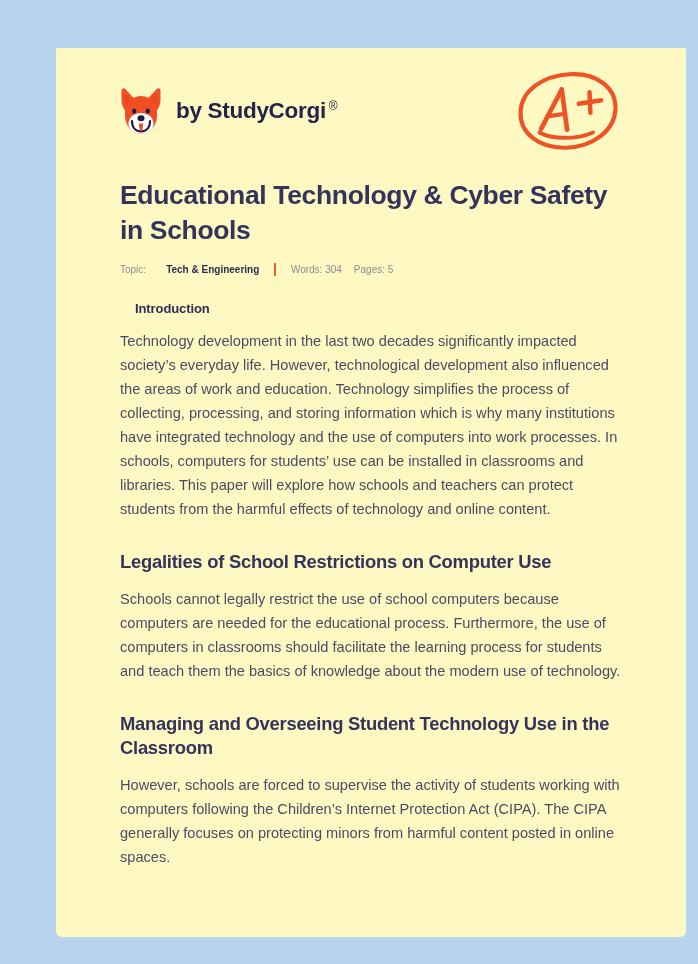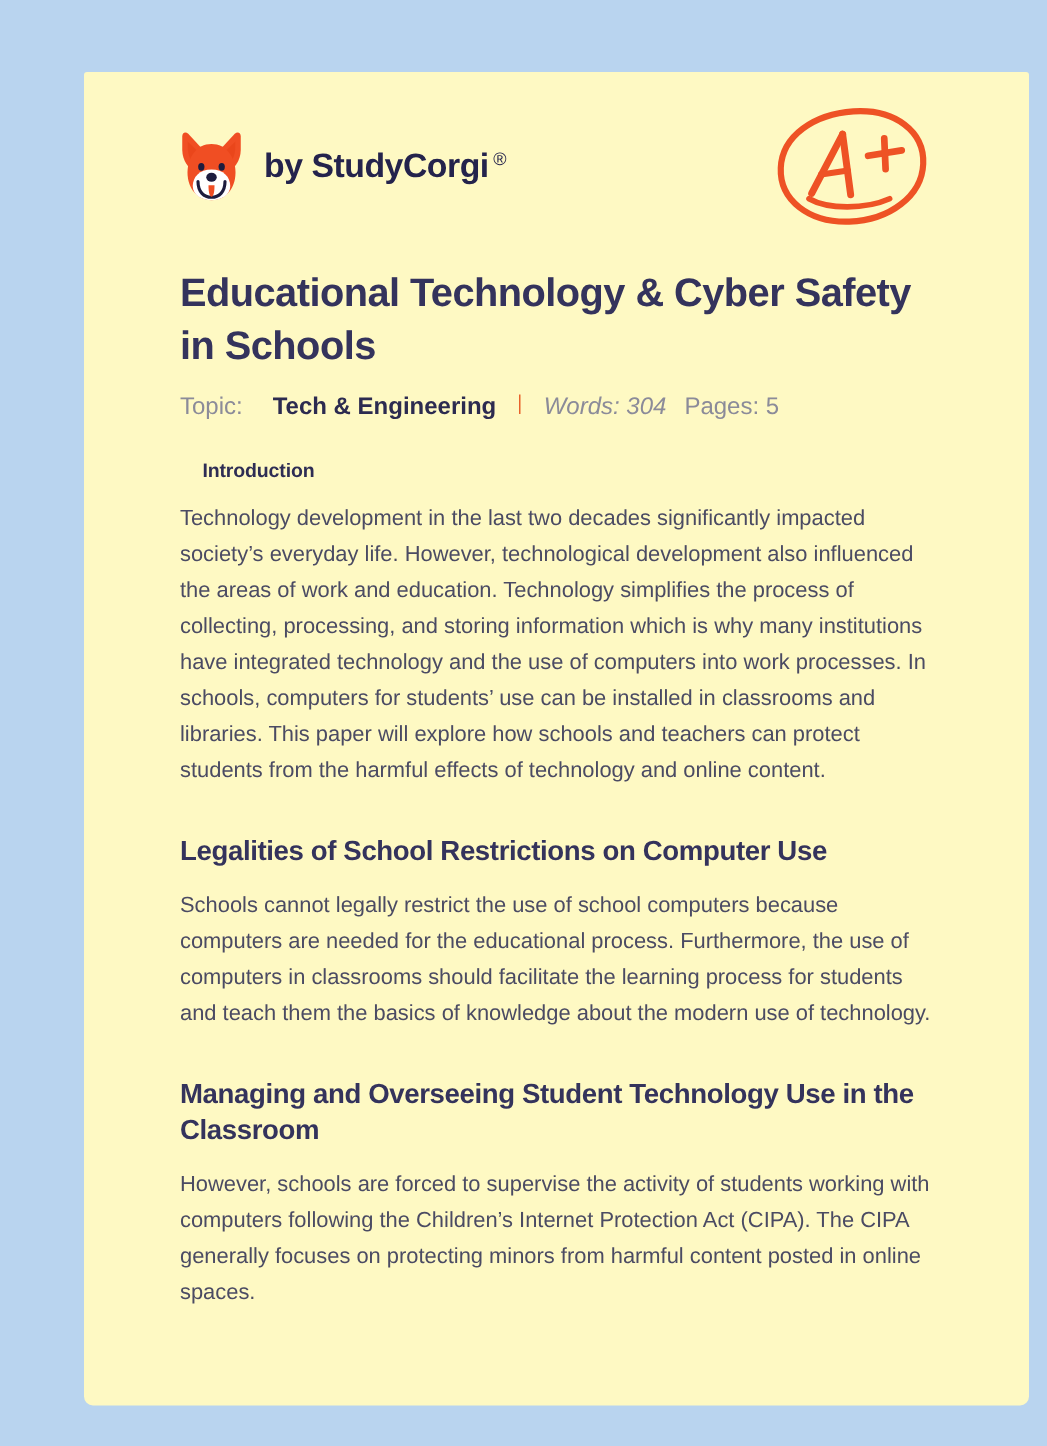--- a/index.html
+++ b/index.html
@@ -73,39 +73,40 @@
   .doc-title {
     font-size: 26.5px;
     line-height: 1.32;
     font-weight: bold;
     color: #34335c;
     letter-spacing: -0.35px;
     margin: 26px 0 0 0;
   }
   .meta-row {
     margin-top: 15px;
-    font-size: 16px;
+    font-size: 10px;
     color: #8b8b99;
     display: flex;
+    align-items: center;
     white-space: nowrap;
   }
   .meta-row .label { color: #8b8b99; }
   .meta-row .topic-val {
     color: #2c2b50;
     font-weight: bold;
     margin-left: 20px;
   }
   .meta-sep {
     display: inline-block;
     width: 1.6px;
     height: 13px;
     background: #e8622a;
     margin: 0 15px;
   }
-  .meta-row .words { color: #8b8b99; font-style: italic; }
+  .meta-row .words { color: #8b8b99; }
   .meta-row .pages { color: #8b8b99; margin-left: 12px; }
 
   
   .section { margin-top: 0; }
   h2.h-intro {
     font-size: 13px;
     font-weight: bold;
     color: #2e2d54;
     margin: 25px 0 0 15px;
     letter-spacing: -0.1px;

